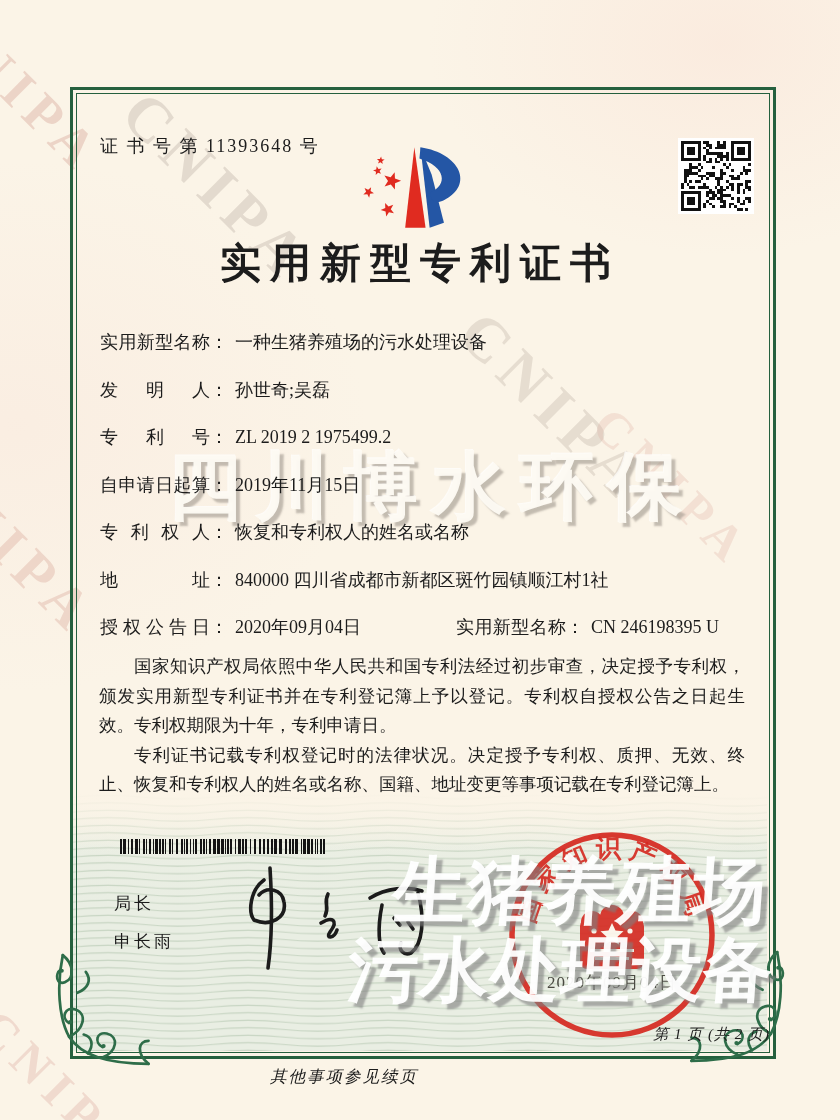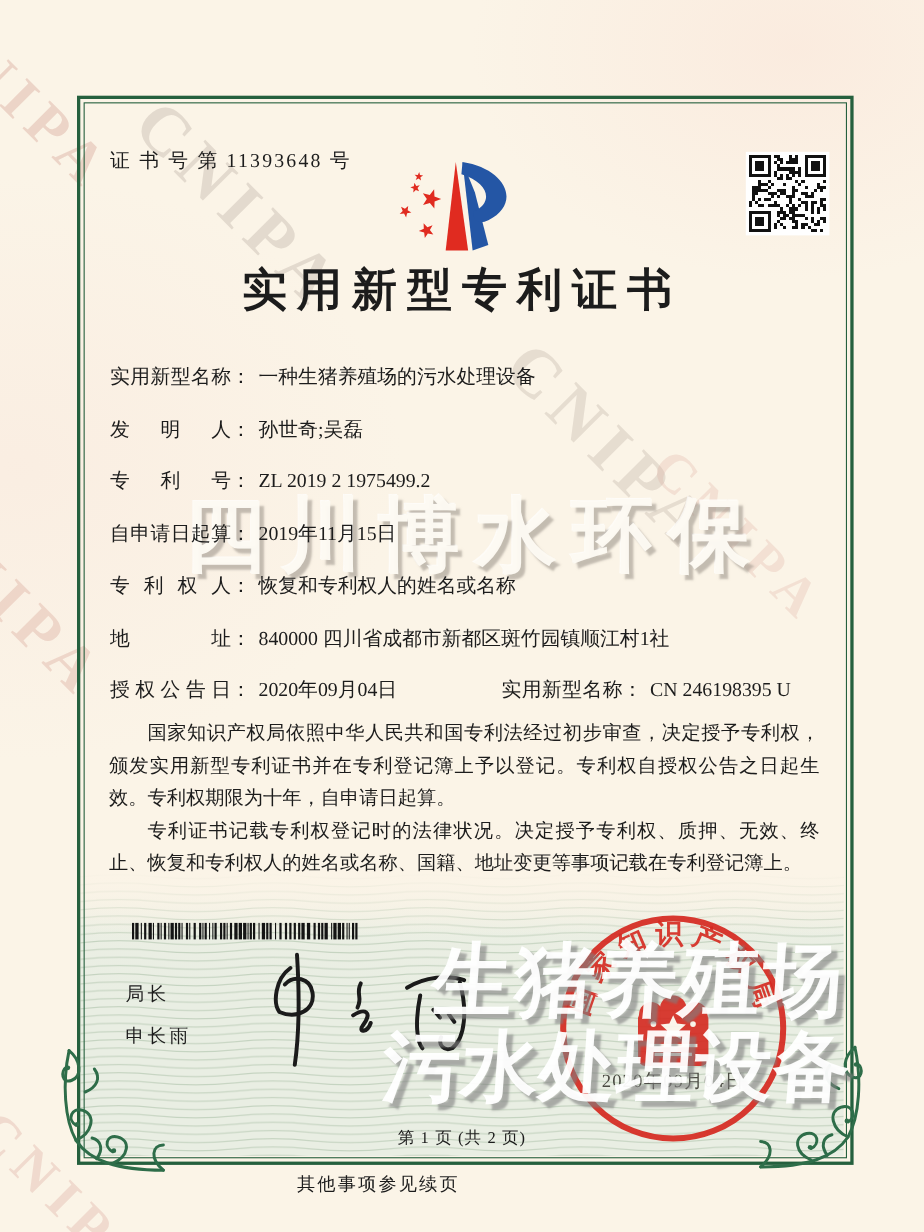--- a/index.html
+++ b/index.html
@@ -42,22 +42,22 @@
   .f-label{display:inline-block;width:110px;text-align:justify;text-align-last:justify;vertical-align:top;}
   .f-value{margin-left:7px;}
   .grant-group{position:absolute;left:356px;top:0;}
   .body-text{position:absolute;left:99px;top:652px;width:646px;font-size:17.5px;line-height:29.5px;z-index:6;}
   .body-text p{margin:0;text-indent:2em;text-align:justify;}
   .barcode{position:absolute;left:120px;top:839px;width:214px;height:15px;display:flex;align-items:stretch;z-index:6;}
   .barcode span{display:block;height:100%;}
   .signer{position:absolute;left:114px;z-index:6;font-size:17px;letter-spacing:3px;}
   .signature{position:absolute;left:212px;top:860px;z-index:6;}
   .seal{position:absolute;left:504px;top:827px;z-index:8;}
-  .page-info{position:absolute;left:70px;top:1025px;width:700px;text-align:center;font-size:15px;z-index:6;letter-spacing:1px;}
-  .cont-note{position:absolute;left:0;top:1066px;width:688px;text-align:center;font-size:16.5px;z-index:6;letter-spacing:2px;}
+  .page-info{position:absolute;left:70px;top:1025px;width:700px;text-align:right;font-size:15px;z-index:6;letter-spacing:1px;font-style:italic;}
+  .cont-note{position:absolute;left:0;top:1066px;width:688px;text-align:center;font-size:16.5px;z-index:6;letter-spacing:2px;font-style:italic;}
 </style>
 </head>
 <body>
 
 <div class="page">
 
   <div class="tint"></div>
 
   <div class="band">
     <svg width="694" height="258">
@@ -341,21 +341,21 @@
     </div>
     <div class="frow">
       <span class="f-label">授权公告日</span><span>：</span><span class="f-value">2020年09月04日</span>
       <span class="grant-group">
         <span class="f-label">实用新型名称</span><span>：</span><span class="f-value">CN 246198395 U</span>
       </span>
     </div>
   </div>
 
   <div class="body-text">
-    <p>国家知识产权局依照中华人民共和国专利法经过初步审查，决定授予专利权，颁发实用新型专利证书并在专利登记簿上予以登记。专利权自授权公告之日起生效。专利权期限为十年，自申请日起算。</p>
+    <p>国家知识产权局依照中华人民共和国专利法经过初步审查，决定授予专利权，颁发实用新型专利证书并在专利登记簿上予以登记。专利权自授权公告之日起生效。专利权期限为十年，专利申请日。</p>
     <p>专利证书记载专利权登记时的法律状况。决定授予专利权、质押、无效、终止、恢复和专利权人的姓名或名称、国籍、地址变更等事项记载在专利登记簿上。</p>
   </div>
 
   <div id="barcode" class="barcode">
       <span style="width: 2px; margin-right: 1px; background: rgb(20, 20, 20);"></span>
       <span style="width: 3px; margin-right: 2px; background: rgb(20, 20, 20);"></span>
       <span style="width: 1px; margin-right: 2px; background: rgb(20, 20, 20);"></span>
       <span style="width: 2px; margin-right: 2px; background: rgb(20, 20, 20);"></span>
       <span style="width: 3px; margin-right: 1px; background: rgb(20, 20, 20);"></span>
       <span style="width: 1px; margin-right: 3px; background: rgb(20, 20, 20);"></span>

